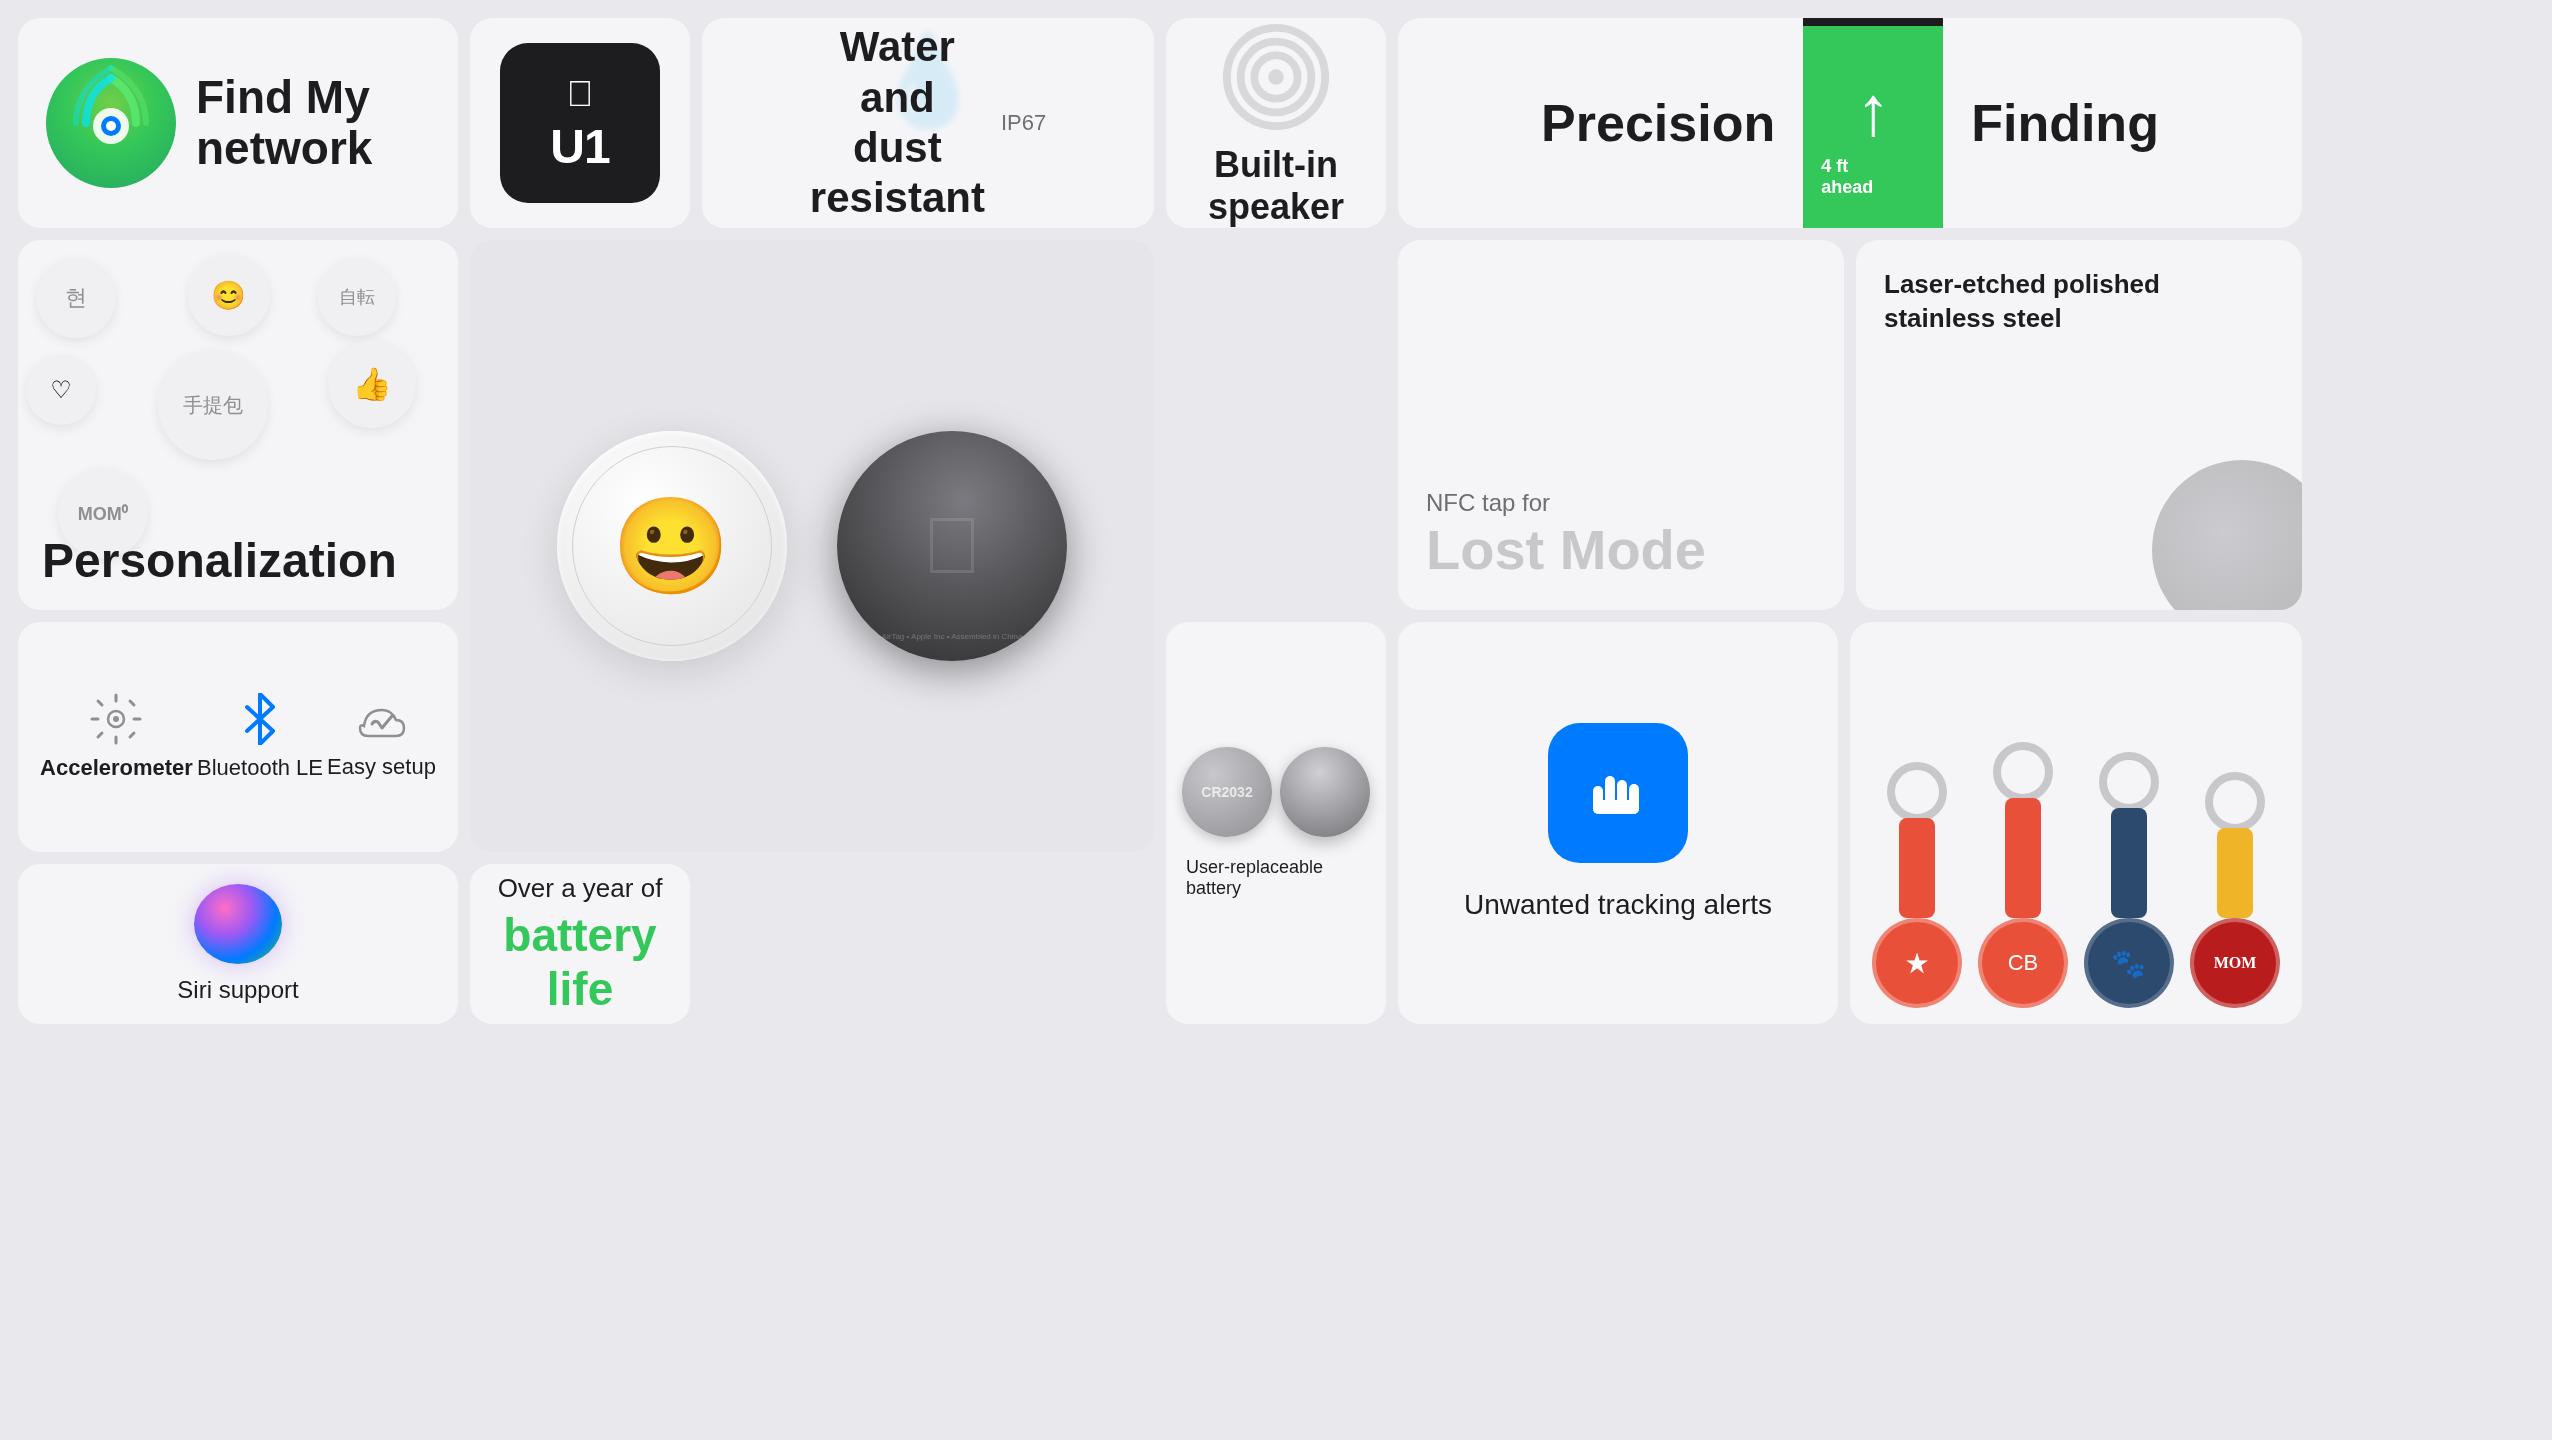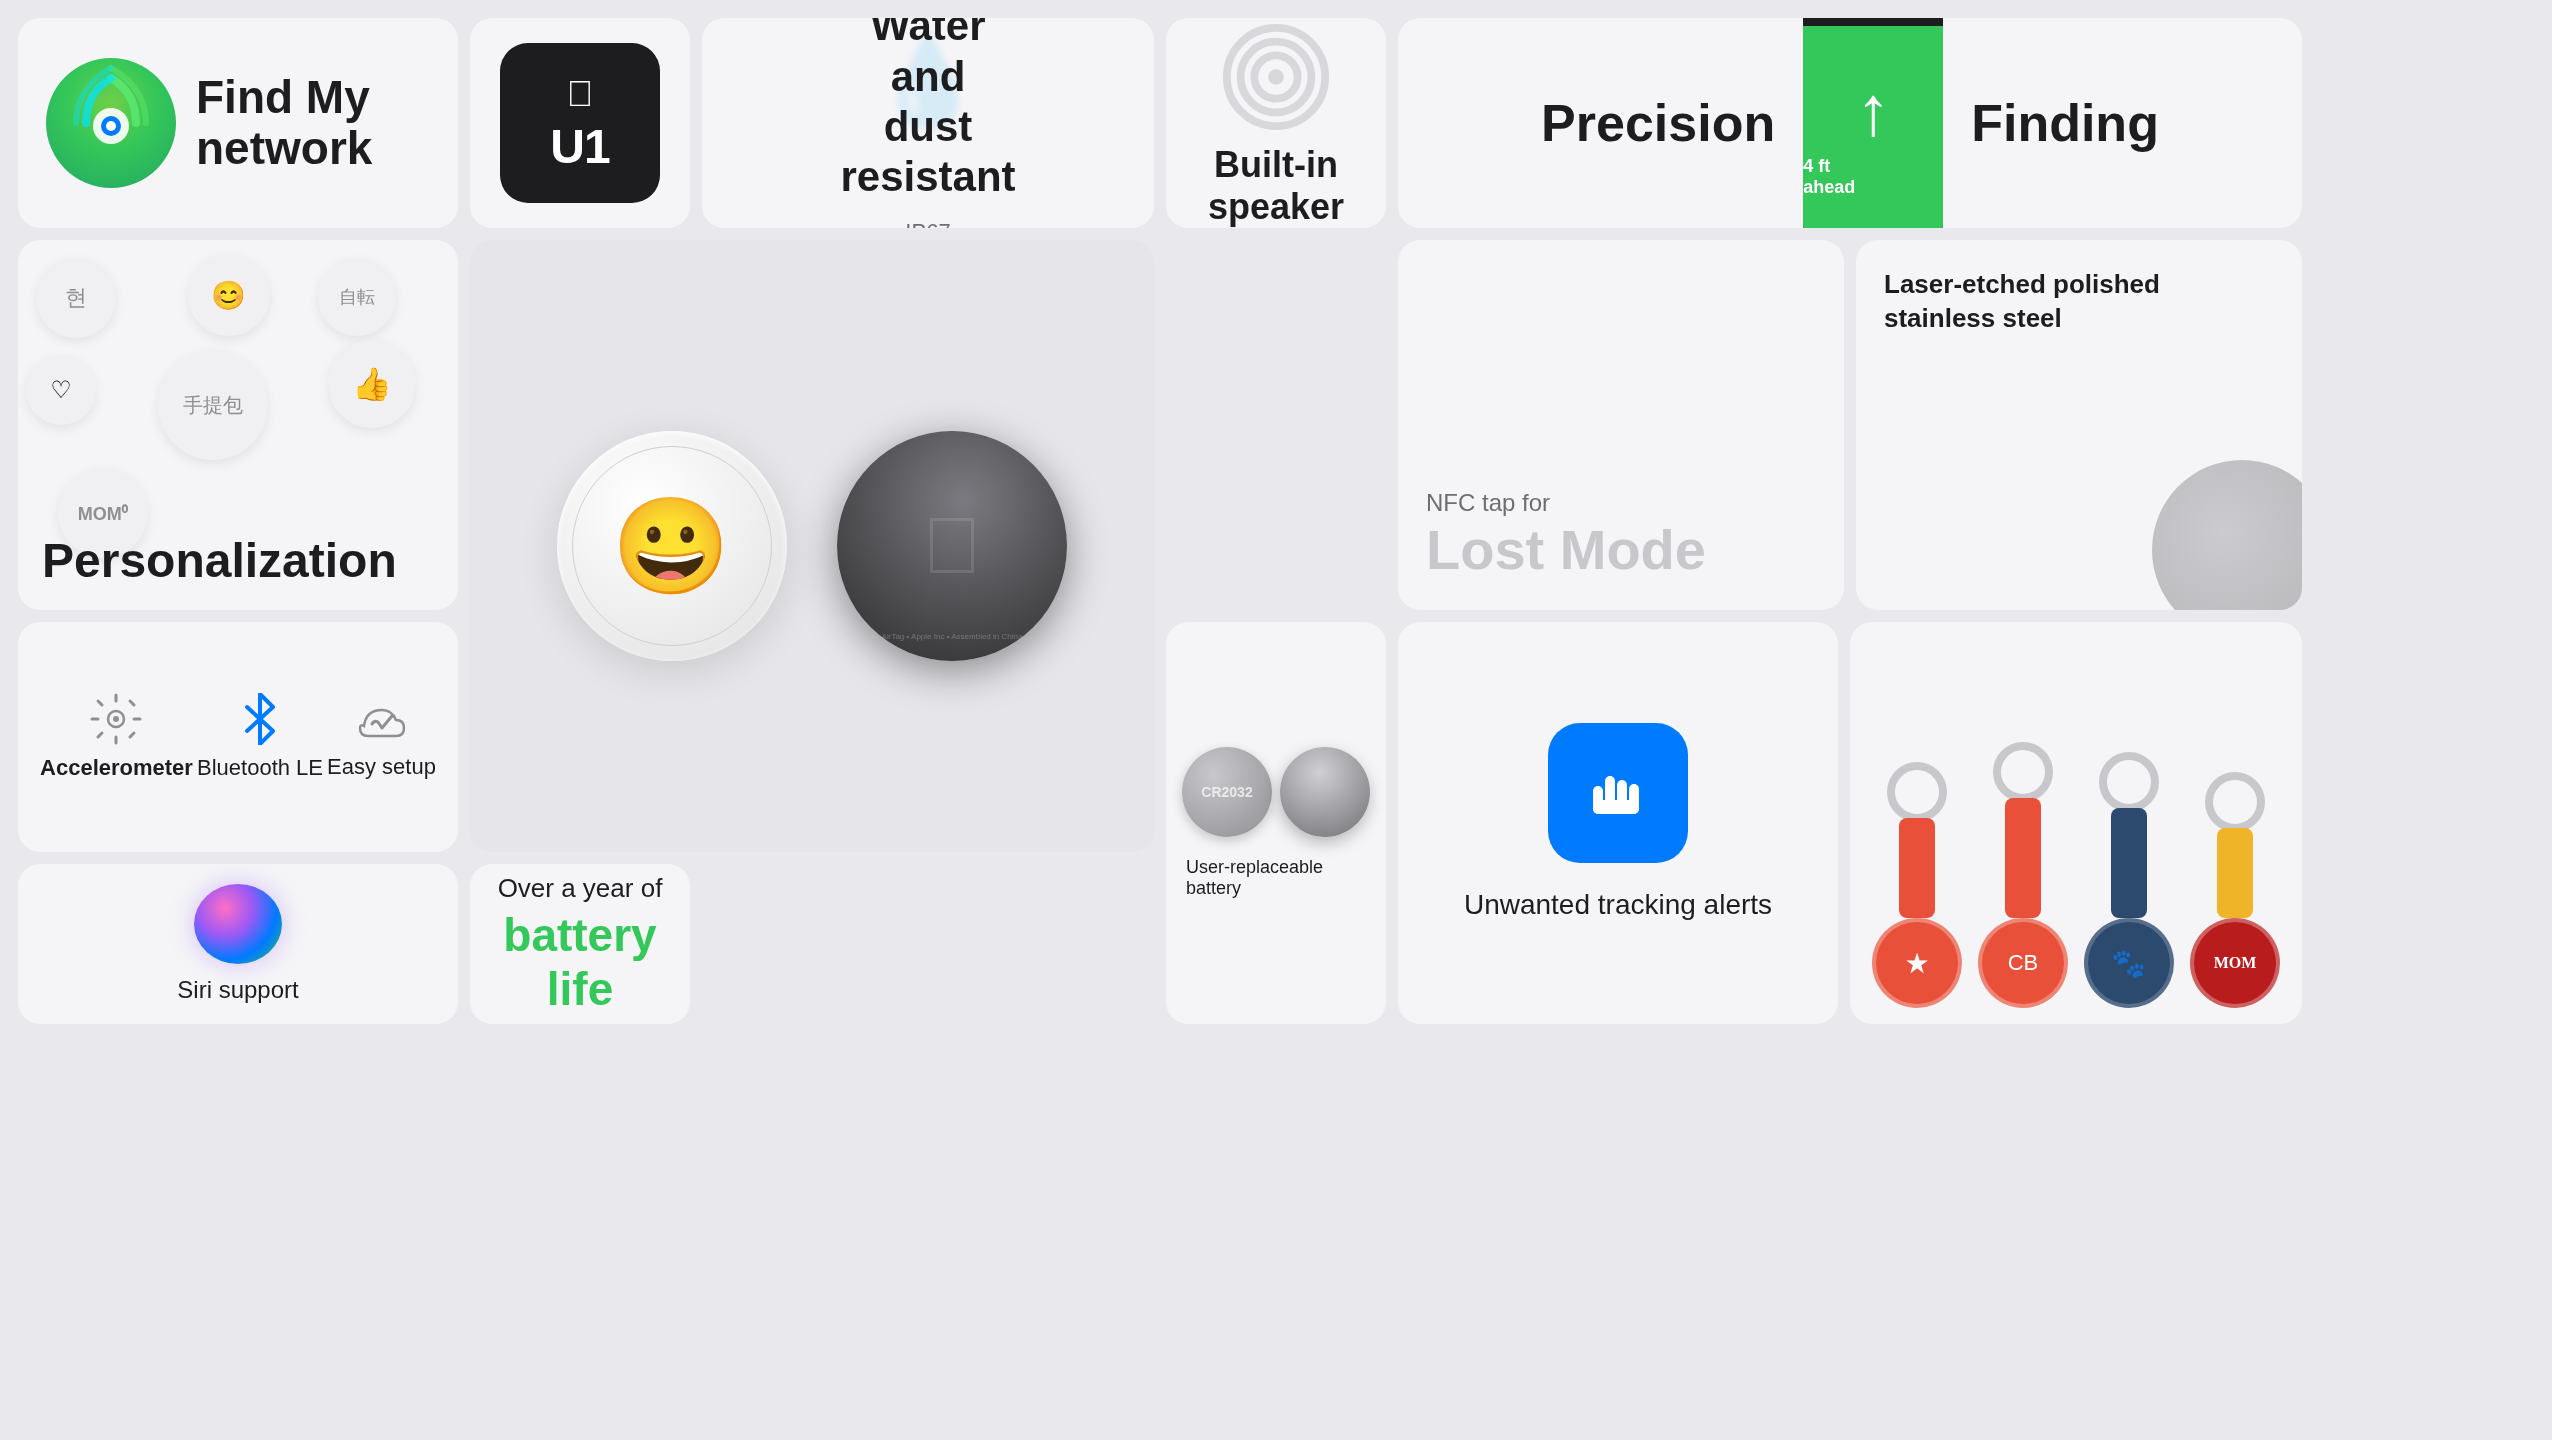--- a/index.html
+++ b/index.html
@@ -76,21 +76,21 @@
 network</span>
   </div>
 
   <div class="gc" style="grid-column:2; grid-row:1;">
     <div class="u1-chip">
       <span style="color:white; font-size:36px;"></span>
       <span style="color:white; font-size:48px; font-weight:700; letter-spacing:-1px;">U1</span>
     </div>
   </div>
 
-  <div class="gc" style="grid-column:3/span 2; grid-row:1; flex-direction:column; gap:16px;">
+  <div class="gc" style="grid-column:3/span 2; grid-row:1; flex-direction:row; gap:16px;">
     <span style="font-size:42px; font-weight:600; text-align:center; color:#1d1d1f; line-height:1.2; z-index:2;">
       Water<br>and<br>dust<br>resistant
     </span>
     <span style="font-size:22px; color:#6e6e73; z-index:2;">IP67</span>
 
     <div style="position:absolute; top:10px; left:50%; transform:translateX(-50%); font-size:90px; opacity:0.18; filter:blur(3px); pointer-events:none;">💧</div>
   </div>
 
   <div class="gc" style="grid-column:5; grid-row:1; flex-direction:column; gap:8px;">
 
@@ -106,21 +106,21 @@
 
   <div class="gc" style="grid-column:6/span 3; grid-row:1; flex-direction:row; align-items:center; justify-content:center; gap:10px; padding: 0 24px;">
     <span style="font-size:52px; font-weight:700; color:#1d1d1f;">Precision</span>
 
     <div style="position:relative; width:140px; height:250px; background:#1d1d1f; border-radius:24px; overflow:hidden; flex-shrink:0; margin:0 18px;">
       <div style="position:absolute; top:0; left:0; right:0; height:28px; background:#1d1d1f; z-index:10; display:flex; align-items:center; justify-content:space-between; padding:0 12px;">
         
       </div>
       <div style="position:absolute; top:28px; bottom:0; left:0; right:0; background:#34c759; display:flex; flex-direction:column; align-items:center; justify-content:center;">
         <div style="font-size:70px; color:white; font-weight:900; line-height:1;">↑</div>
-        <div style="color: white; font-size: 18px; font-weight: 600; margin-top: 10px; text-align: left; padding: 0px 0; width: 100%; white-space: pre-line;">4 ft
+        <div style="color: white; font-size: 18px; font-weight: 600; margin-top: 10px; text-align: left; padding: 0px 18px; width: 100%; white-space: pre-line;">4 ft
 ahead</div>
       </div>
     </div>
     <span style="font-size:52px; font-weight:700; color:#1d1d1f;">Finding</span>
   </div>
 
   <div class="gc" style="grid-column:1; grid-row:2; flex-direction:column; position:relative;">
 
     <div style="position:absolute; inset:0; overflow:hidden;">
       <div style="position:absolute; top:18px; left:18px; width:80px; height:80px; background:#f0f0f2; border-radius:50%; display:flex; align-items:center; justify-content:center; font-size:22px; color:#8e8e93; box-shadow:0 4px 12px rgba(0,0,0,0.08);">현</div>

